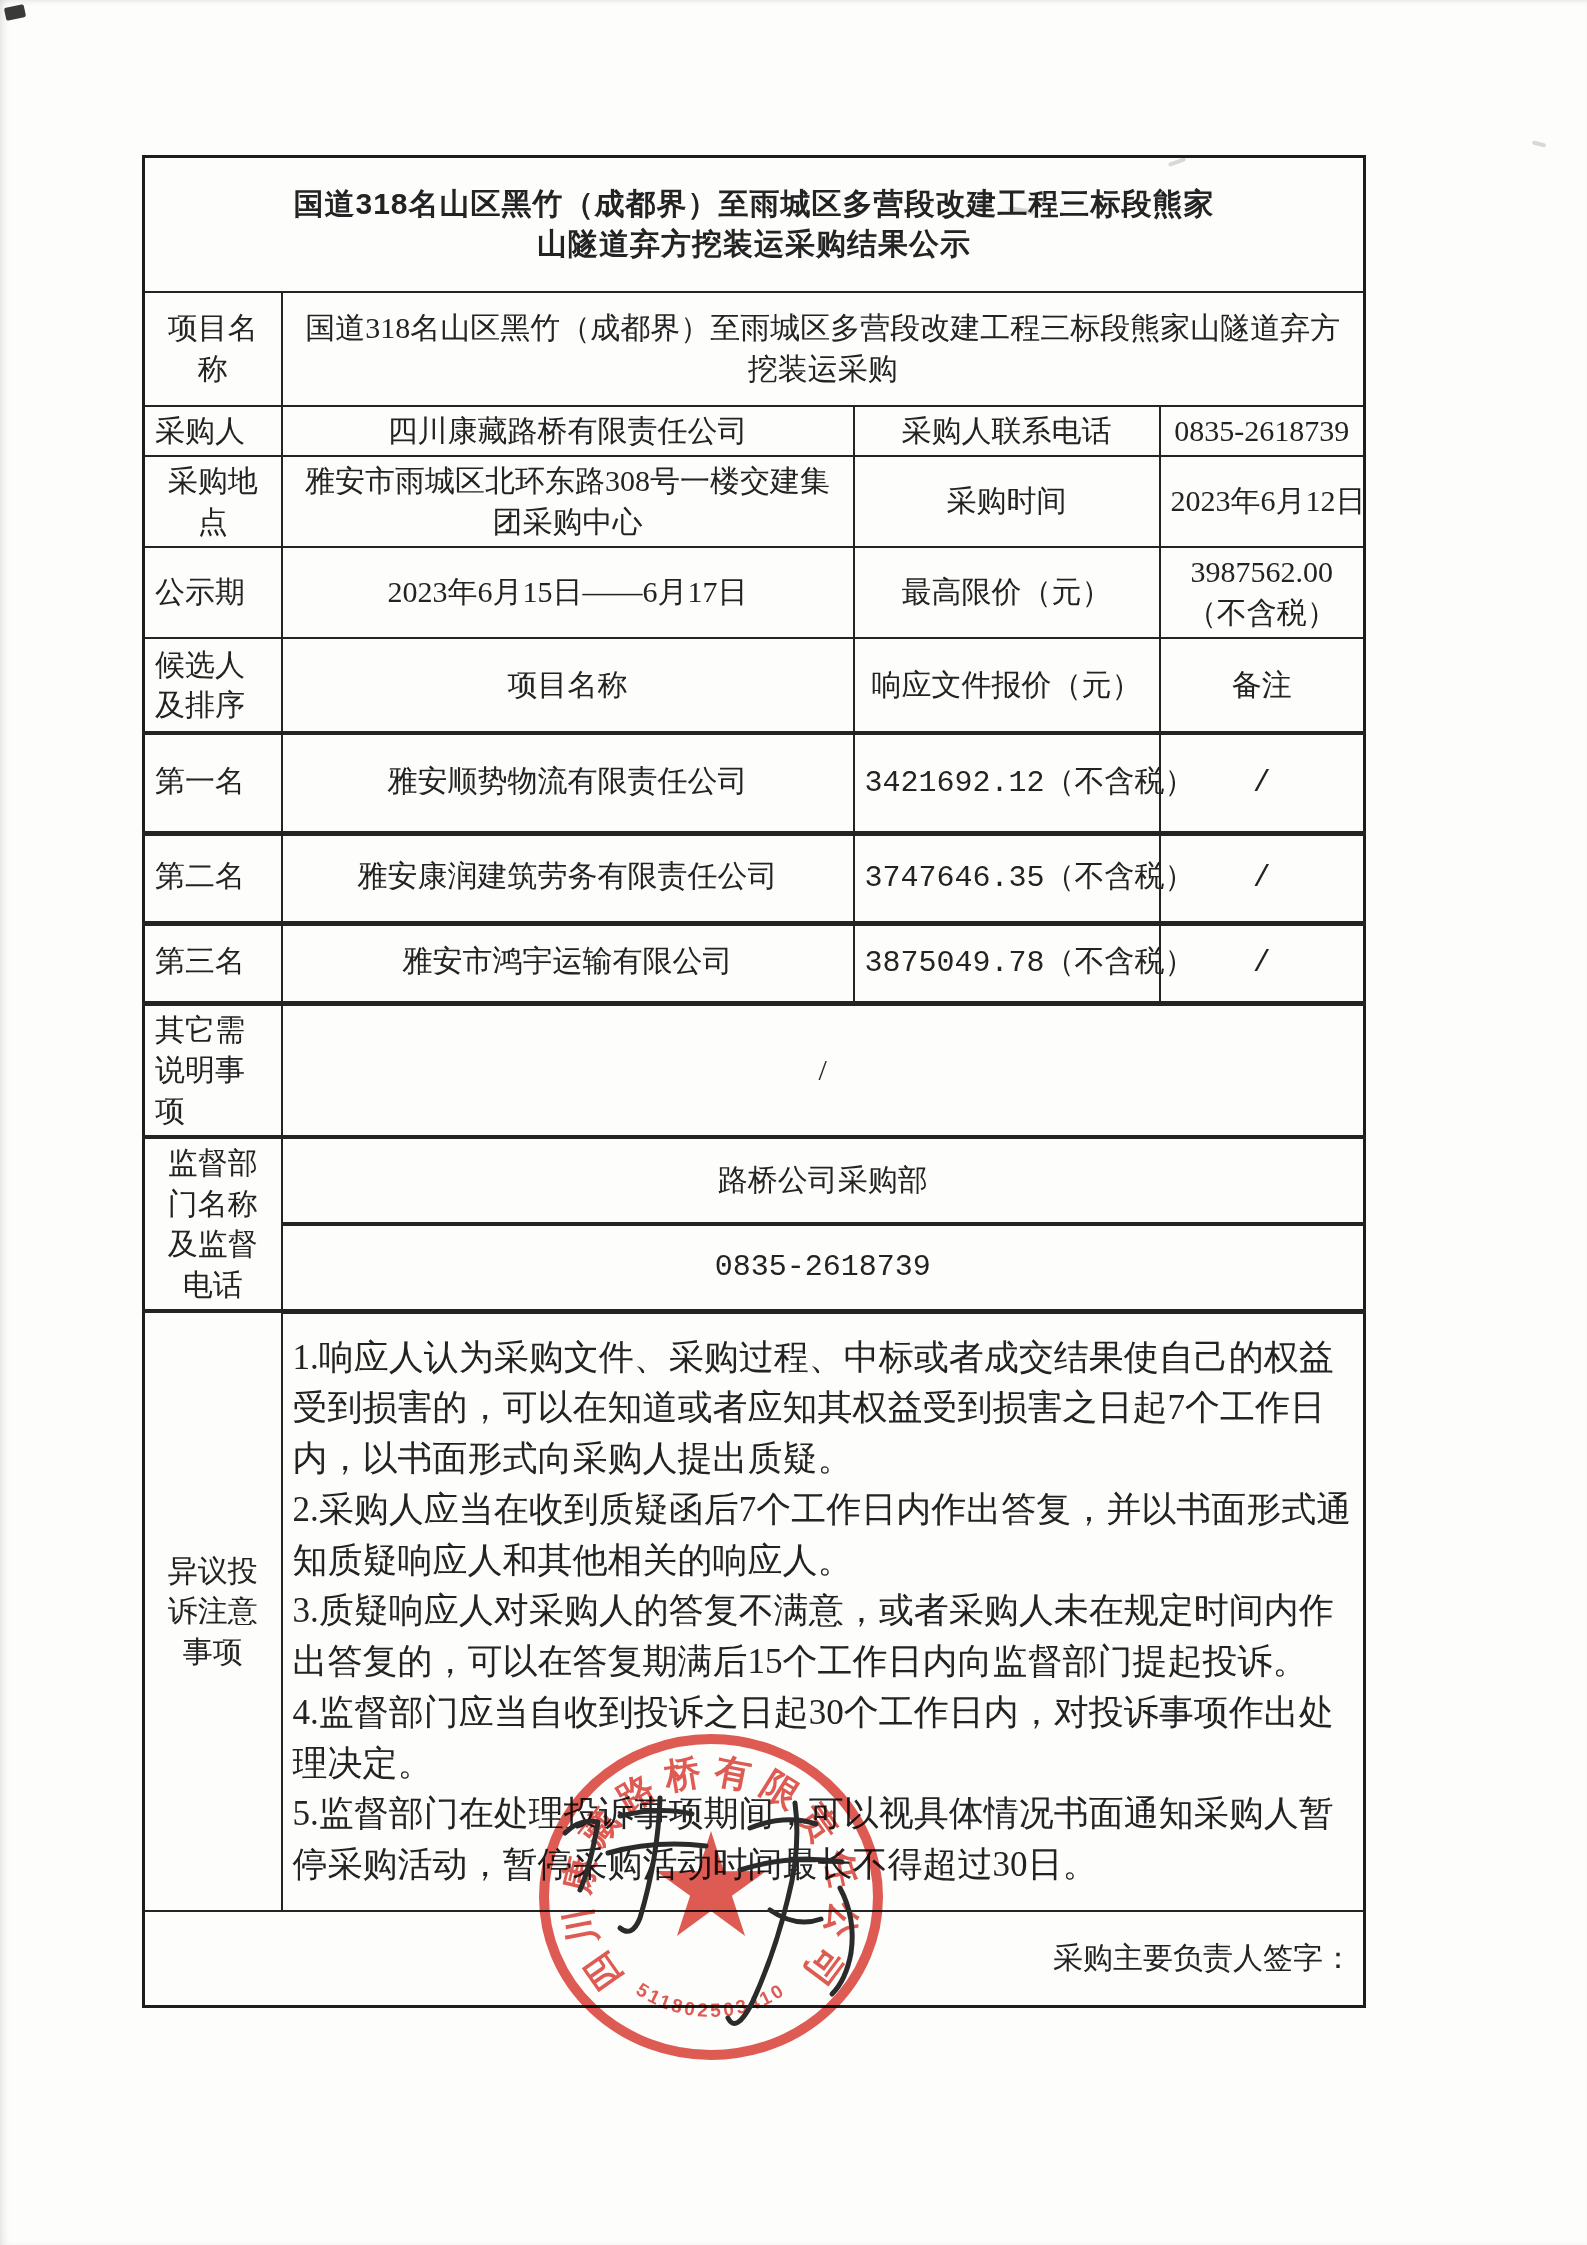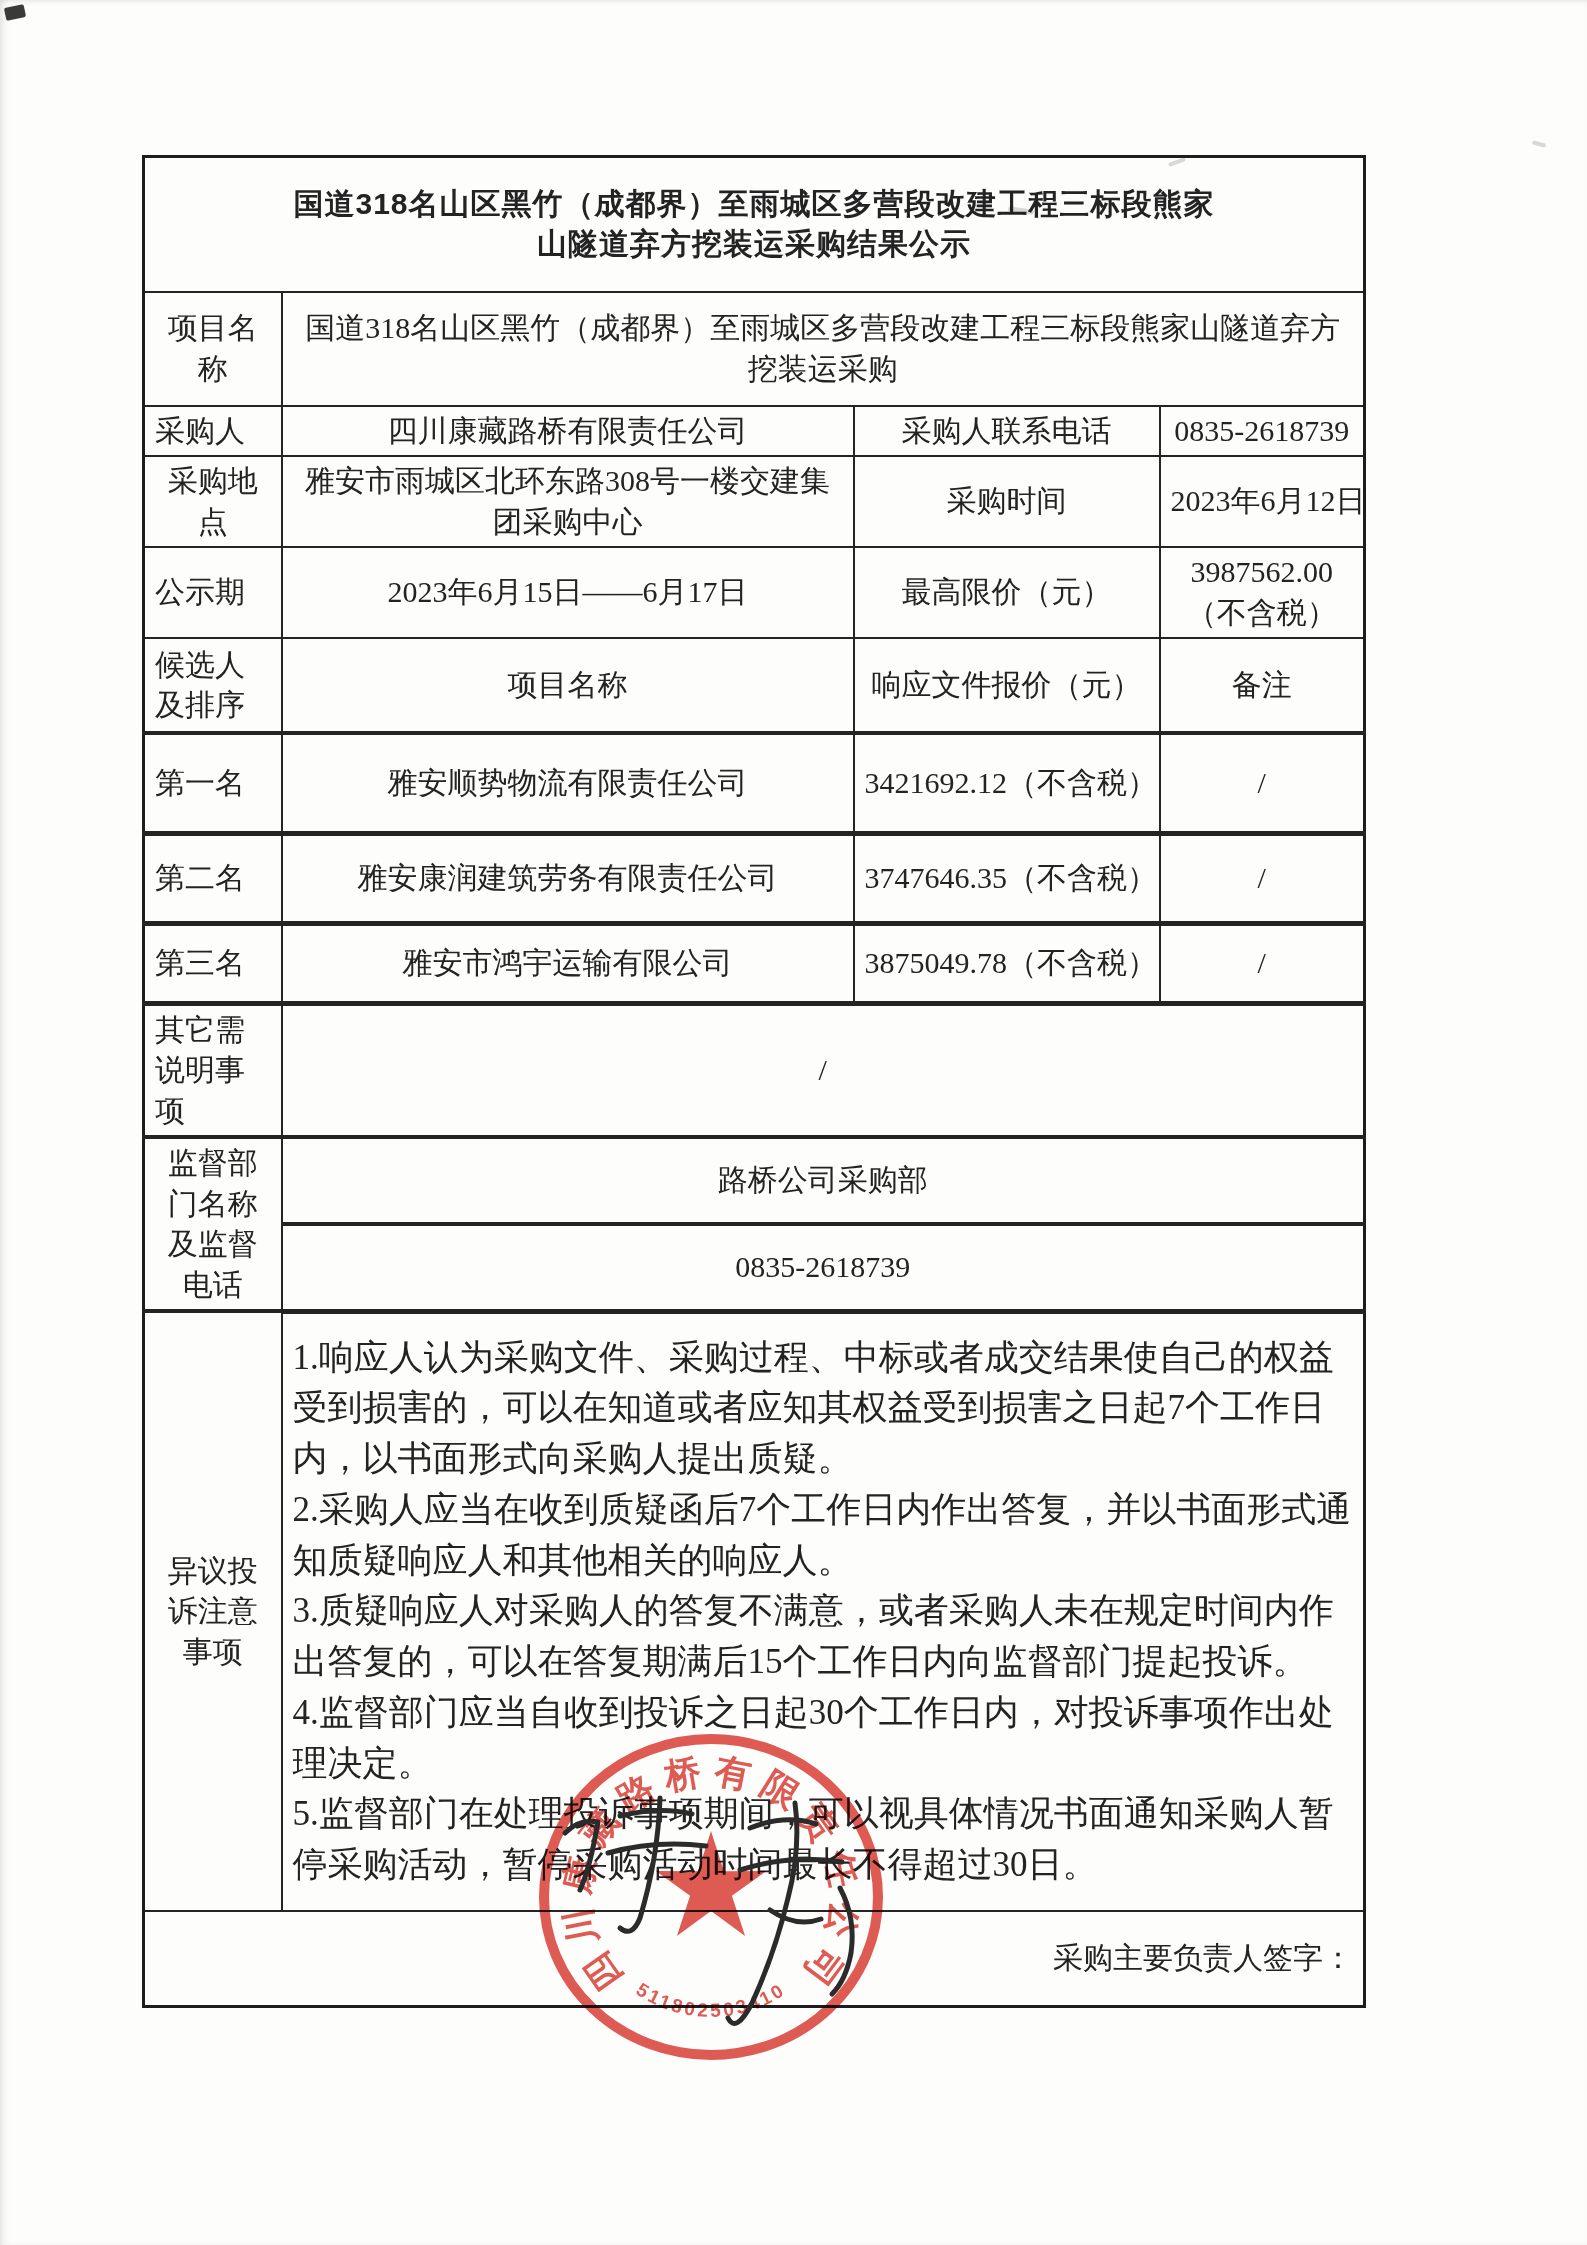--- a/index.html
+++ b/index.html
@@ -42,21 +42,21 @@
     text-align: center;
     letter-spacing: 1px;
     border-bottom-width: 3px;
   }
   .lbl-left   { text-align: left;  padding-left: 8px;  }
   .lbl-center { text-align: center; padding-left: 4px; padding-right: 4px; }
   .val-left   { text-align: center;  padding-left: 14px; }
   .val-center { text-align: center; }
   .nowrap     { white-space: nowrap; font-size: 28px; padding-left: 2px; padding-right: 2px; }
   tr.bb4 > td { border-bottom-width: 4px; }
-  tr.bb5 > td { border-bottom-width: 5px; }
+  tr.bb5 > td { border-bottom-width: 5px; font-family: Liberation Mono, monospace; }
   td.objection-content { padding: 10px 16px; }
   td.objection-content p { font-size: 35px; line-height: 1.45; text-align: left; }
   td.signature-cell { font-size: 32px; text-align: right; padding-left: 26px; }
   .price-cell div { line-height: 1.35; text-align: center; }
   
   .sig-svg   { position: absolute; left: 520px; top: 1778px; z-index: 3; }
   .stamp-svg { position: absolute; left: 531px; top: 1727px; z-index: 2; opacity: .9; mix-blend-mode: multiply; }
   .stamp-text { font-family: "Liberation Sans", "DejaVu Sans", sans-serif; font-weight: 700; }
   
   .corner-mark { position: absolute; left: 5px; top: 6px; width: 20px; height: 13px;

